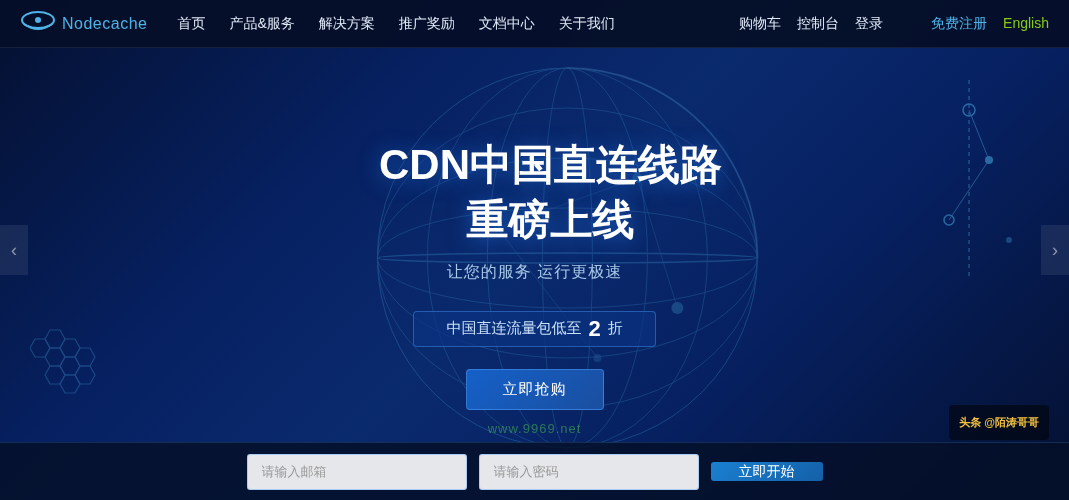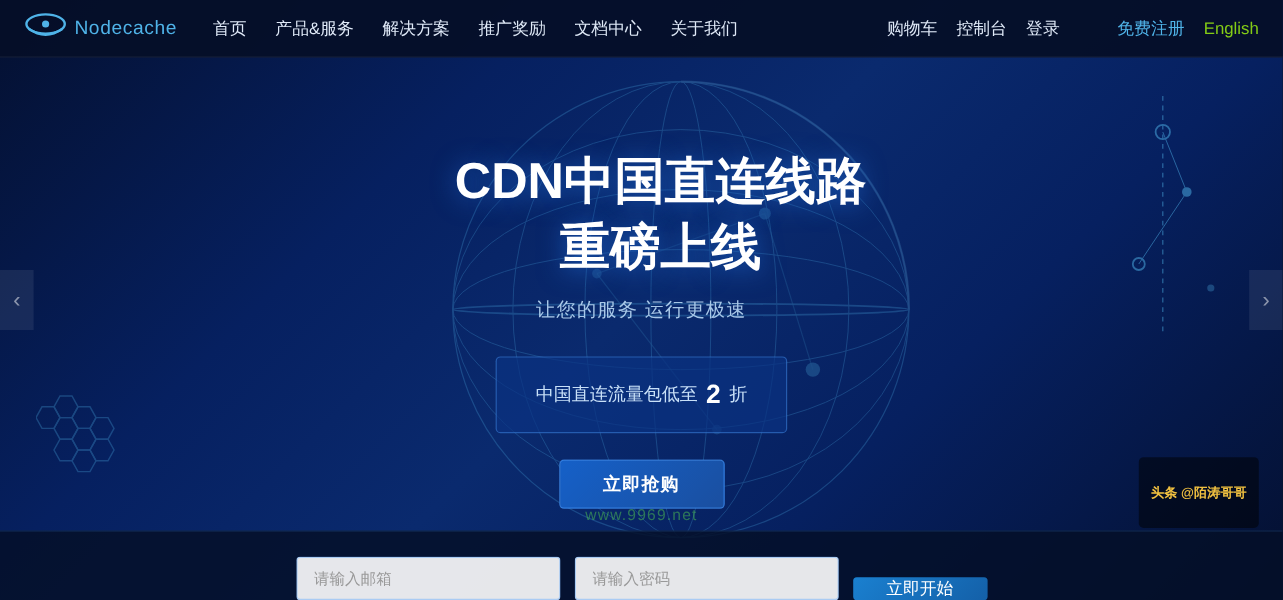--- a/index.html
+++ b/index.html
@@ -136,21 +136,21 @@
       color: #a8c8e8;
       margin-bottom: 28px;
       margin-top: 10px;
       letter-spacing: 1px;
     }
 
     .promo-banner {
       background: rgba(10, 50, 130, 0.7);
       border: 1px solid rgba(80, 160, 255, 0.4);
       border-radius: 4px;
-      padding: 18px 32px;
+      padding: 4px 32px;
       margin-bottom: 22px;
       font-size: 15px;
       color: #c8e0f8;
       display: flex;
       align-items: center;
       gap: 4px;
     }
     .promo-number {
       font-size: 22px;
       font-weight: bold;
@@ -160,34 +160,33 @@
 
     .cta-btn {
       background: linear-gradient(135deg, #1560c8 0%, #1a4fa0 100%);
       border: 1px solid rgba(80, 160, 255, 0.5);
       color: #ffffff;
       font-size: 15px;
       padding: 10px 36px;
       border-radius: 4px;
       cursor: pointer;
       letter-spacing: 1px;
-      font-weight: bold;
     }
 
     
     .bottom-bar {
       position: absolute;
       bottom: 0;
       left: 0;
       right: 0;
       height: 58px;
       background: rgba(5, 15, 40, 0.85);
       border-top: 1px solid rgba(80, 160, 255, 0.2);
       display: flex;
-      align-items: flex-end;
+      align-items: center;
       justify-content: center;
       gap: 12px;
       z-index: 10;
       padding: 0 20px;
     }
     .bottom-input {
       background: rgba(255,255,255,0.9);
       border: 1px solid rgba(80, 160, 255, 0.4);
       border-radius: 3px;
       height: 36px;
@@ -211,21 +210,21 @@
     }
 
     
     .watermark {
       position: absolute;
       bottom: 60px;
       right: 20px;
       z-index: 50;
       background: rgba(0,0,0,0.5);
       border-radius: 4px;
-      padding: 22px 10px;
+      padding: 10px 10px;
     }
     .watermark-line1 {
       color: #f0c040;
       font-size: 11px;
       font-weight: bold;
       text-align: center;
     }
 
     
     .url-overlay {

